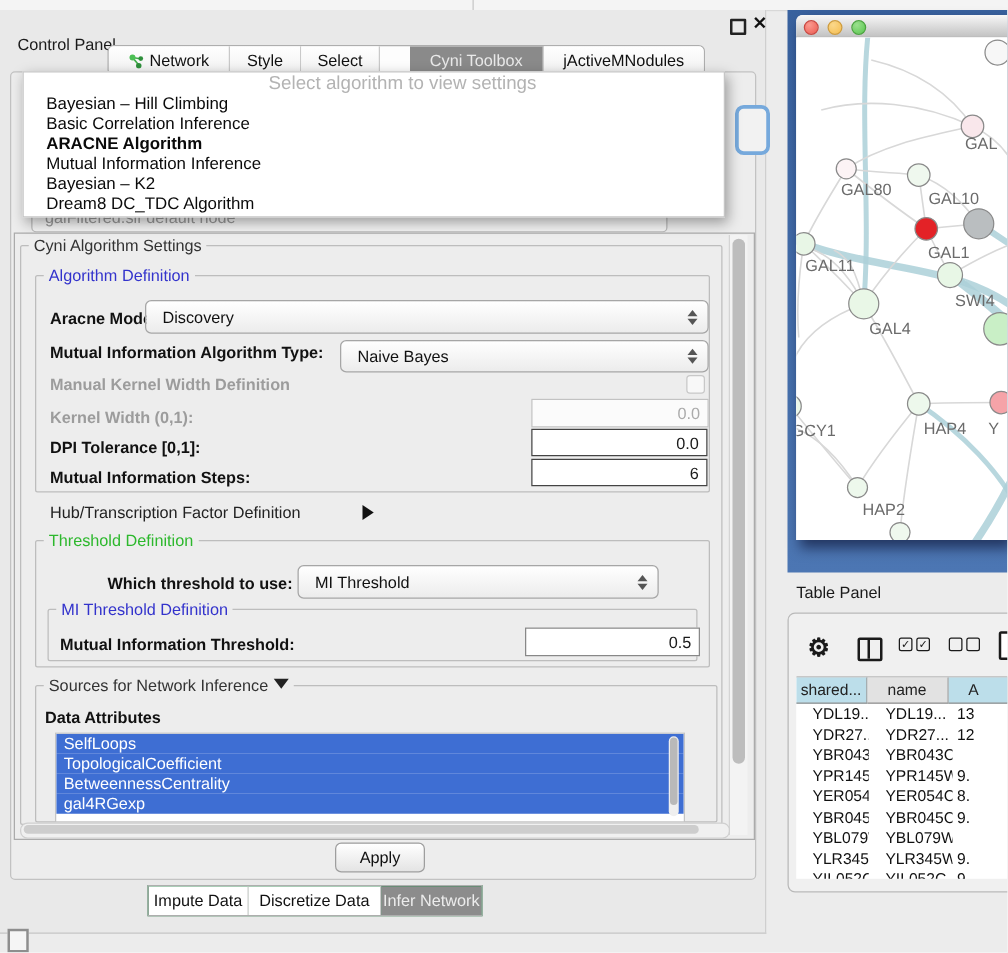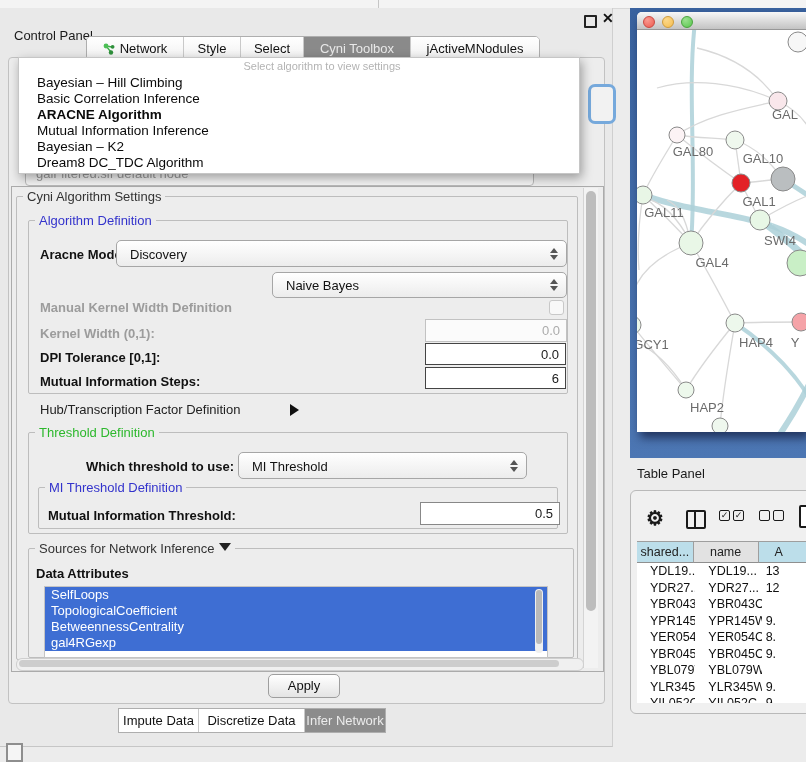--- a/index.html
+++ b/index.html
@@ -17,34 +17,34 @@
   #float-ic{left:584px;top:7px;width:9px;height:9px;border:2px solid #222;border-radius:1px;}
   #close-ic{left:602px;top:2px;font-size:14px;font-weight:bold;color:#111;}
 
   
   #tabs{left:86px;top:28px;height:23px;display:flex;border:1px solid #AEAEAE;border-radius:5px;background:#FDFDFD;overflow:hidden;}
   .tab{display:flex;align-items:center;justify-content:center;gap:5px;font-size:13px;color:#111;
        border-right:1px solid #C9C9C9;background:linear-gradient(#FFFFFF,#F0F0F0);}
   .tab:last-child{border-right:none;}
   .tab.sel{background:#8A8A8A;color:#E9E9E9;}
   .tab:nth-child(1){width:96px;}.tab:nth-child(2){width:56px;}.tab:nth-child(3){width:62px;}
-  .tab:nth-child(4){width:106px;}.tab:nth-child(5){width:128px;}
+  .tab:nth-child(4){width:106px;margin-left:24px;}.tab:nth-child(5){width:128px;}
 
   
   #content{left:8px;top:49px;width:595px;height:645px;background:#EDEDED;border:1px solid #C2C2C2;border-radius:4px;}
 
   
   #bg-combo{left:25px;top:153px;width:497px;height:23px;background:#F4F4F4;border:1px solid #B9B9B9;border-radius:4px;
             color:#9a9a9a;line-height:23px;padding-left:10px;overflow:hidden;white-space:nowrap;}
   #bg-focus{left:588px;top:76px;width:22px;height:34px;border:3px solid #76A9DC;border-radius:7px;background:#F2F2F2;}
 
   
   #popup{left:18px;top:49px;width:560px;background:#FFFFFF;border:1px solid #C6C6C6;
          box-shadow:2px 4px 10px rgba(0,0,0,0.35);z-index:30;padding-bottom:2px;}
-  #popup-header{height:17px;line-height:17px;text-align:center;color:#B3B3B3;font-size:11px;padding-left:46px;}
+  #popup-header{height:17px;line-height:17px;text-align:center;color:#B3B3B3;font-size:15px;padding-left:46px;}
   .pop-item{height:16px;line-height:16px;padding-left:18px;font-size:13.5px;color:#0a0a0a;white-space:nowrap;}
   .pop-item.bold{font-weight:bold;}
 
   
   #viewport{left:11px;top:178px;width:591px;height:484px;background:#EDEDED;border:1px solid #ABABAB;}
   #vscroll{left:583px;top:180px;width:14px;height:480px;background:#F3F3F3;border-left:1px solid #D4D4D4;}
   #vscroll .thumb{position:absolute;left:2px;top:3px;width:10px;height:420px;background:#BDBDBD;border-radius:5px;}
 
   .grp{position:absolute;border:1px solid #BDBDBD;border-radius:2px;}
   .grp-title{position:absolute;top:-8px;left:6px;background:#EDEDED;padding:0 4px;font-size:13px;white-space:nowrap;}
@@ -189,20 +189,21 @@
     </div>
 
     <div class="grp" style="left:28px;top:212px;width:538px;height:172px;">
       <span class="grp-title t-blue">Algorithm Definition</span>
     </div>
     <div class="lbl" style="left:40px;top:239px;">Aracne Mode:</div>
     <div class="combo" style="left:116px;top:232px;width:449px;height:25px;">
       <span class="txt">Discovery</span>
         <span class="arrows"></span>
     </div>
+    <div class="lbl" style="left:40px;top:266px;">Mutual Information Algorithm Type:</div>
     <div class="combo" style="left:272px;top:264px;width:293px;height:24px;">
       <span class="txt">Naive Bayes</span>
         <span class="arrows"></span>
     </div>
     <div class="lbl dis" style="left:40px;top:292px;">Manual Kernel Width Definition</div>
     <div class="chk" style="left:549px;top:292px;"></div>
     <div class="lbl dis" style="left:40px;top:318px;">Kernel Width (0,1):</div>
     <div class="field soft" style="left:425px;top:311px;width:134px;height:21px;">0.0</div>
     <div class="lbl" style="left:40px;top:342px;">DPI Tolerance [0,1]:</div>
     <div class="field hard" style="left:425px;top:335px;width:133px;height:20px;">0.0</div>

